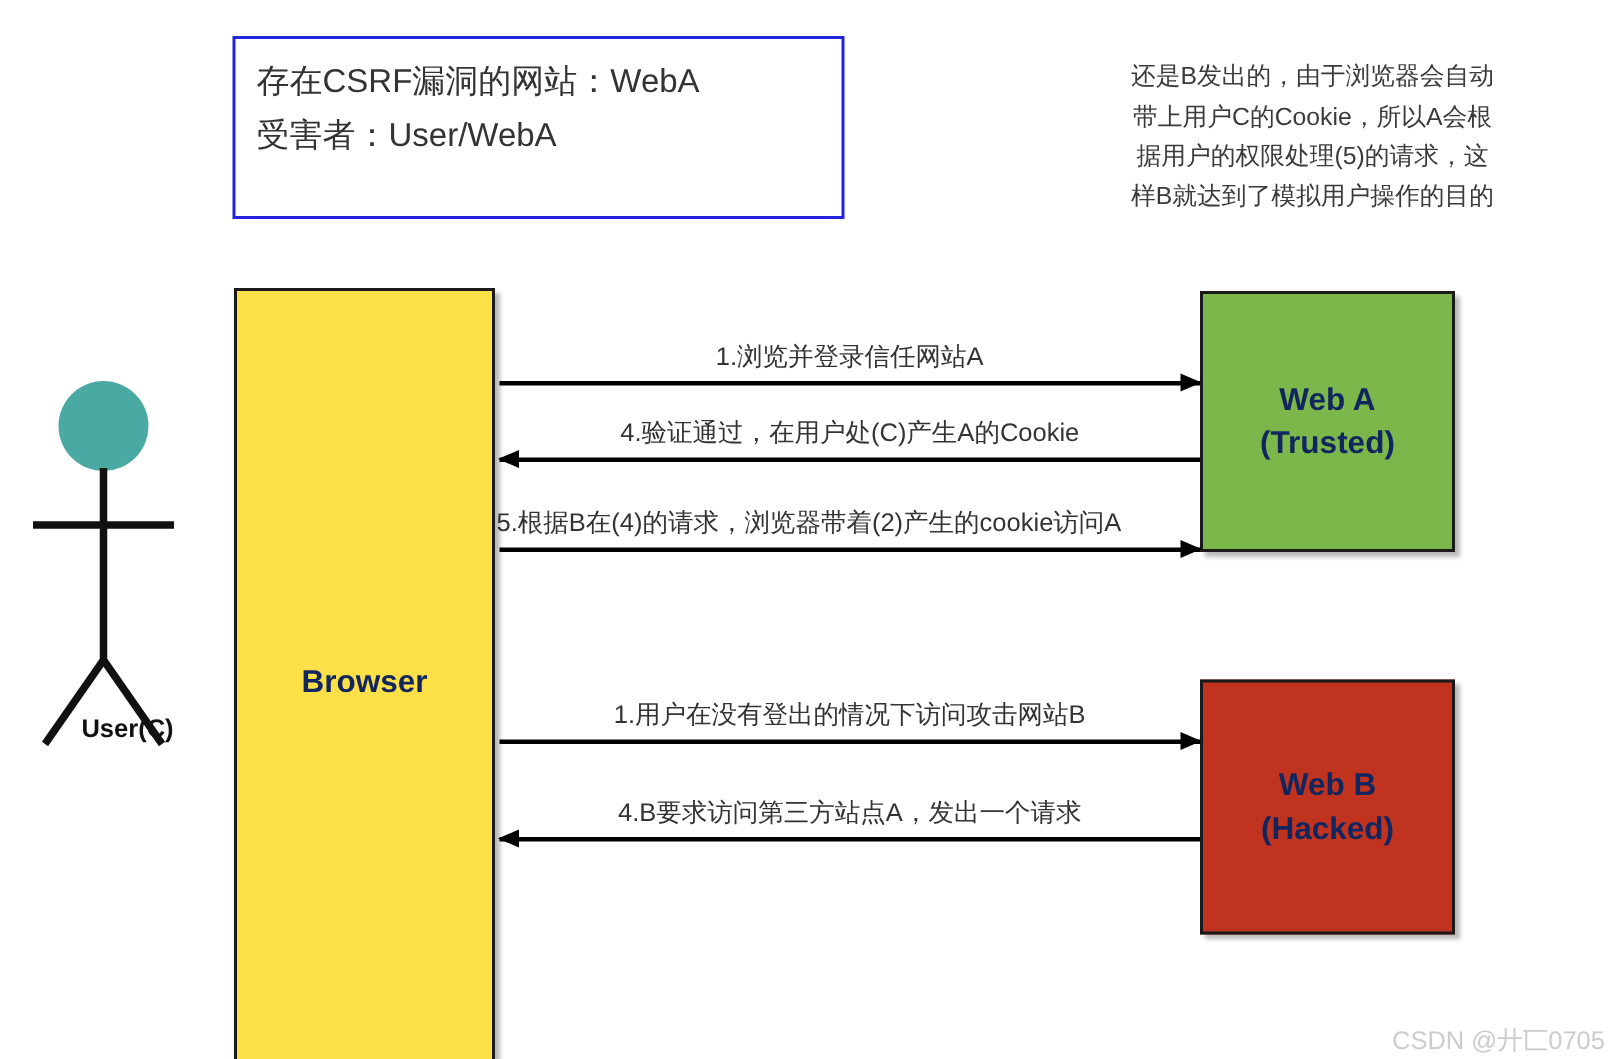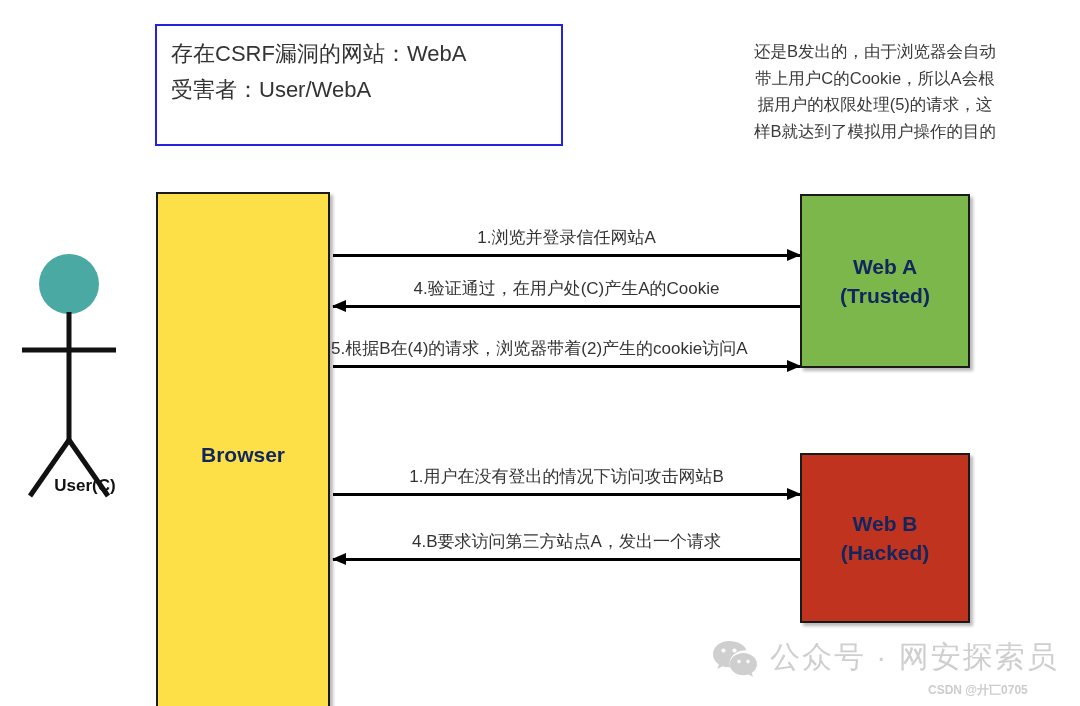--- a/index.html
+++ b/index.html
@@ -163,24 +163,23 @@
   #wechat-text {
     font-size: 30px;
     color: #cfcfcf;
     letter-spacing: 2px;
     white-space: nowrap;
   }
   #csdn-text {
     position: absolute;
     left: 928px;
     top: 682px;
-    font-size: 12px;
+    font-size: 17px;
     color: #cccccc;
     white-space: nowrap;
-    font-weight: bold;
   }
 </style>
 </head>
 <body>
 
 <div id="canvas">
 
   <div class="legend-box">
     <div class="legend-line">存在CSRF漏洞的网站：WebA</div>
     <div class="legend-line">受害者：User/WebA</div>
@@ -239,26 +238,15 @@
     <div class="arrowhead right"></div>
     <div class="flow-label">1.用户在没有登出的情况下访问攻击网站B</div>
   </div>
 
   <div class="flow" style="left:333px; top:558px; width:467px;">
     <div class="flow-line" style="width:467px;"></div>
     <div class="arrowhead left"></div>
     <div class="flow-label">4.B要求访问第三方站点A，发出一个请求</div>
   </div>
 
-  <div id="watermark">
-    <svg id="wechat-icon" width="46" height="38" viewBox="0 0 46 38">
-      <path d="M17 2C8.2 2 1 7.9 1 15.2c0 4.1 2.3 7.8 5.9 10.2L5.2 30l5.3-2.7c2 .6 4.2.9 6.5.9h1.2c-.4-1.2-.6-2.4-.6-3.7 0-7.3 7.2-13.2 16-13.2h.9C33 6.3 25.8 2 17 2z" fill="#cfcfcf"></path>
-      <circle cx="11.5" cy="11.5" r="2.1" fill="#ffffff"></circle>
-      <circle cx="22.5" cy="11.5" r="2.1" fill="#ffffff"></circle>
-      <path d="M45 25.2c0-6.1-6.1-11.1-13.6-11.1S17.8 19.1 17.8 25.2c0 6.1 6.1 11.1 13.6 11.1 1.8 0 3.5-.3 5.1-.8l4.6 2.3-1.4-3.8c3.2-2 5.3-5.2 5.3-8.8z" fill="#cfcfcf"></path>
-      <circle cx="27" cy="22.6" r="1.8" fill="#ffffff"></circle>
-      <circle cx="36" cy="22.6" r="1.8" fill="#ffffff"></circle>
-    </svg>
-    <span id="wechat-text">公众号 · 网安探索员</span>
-  </div>
   <div id="csdn-text">CSDN @廾匸0705</div>
 
 </div>
 
 </body></html>

